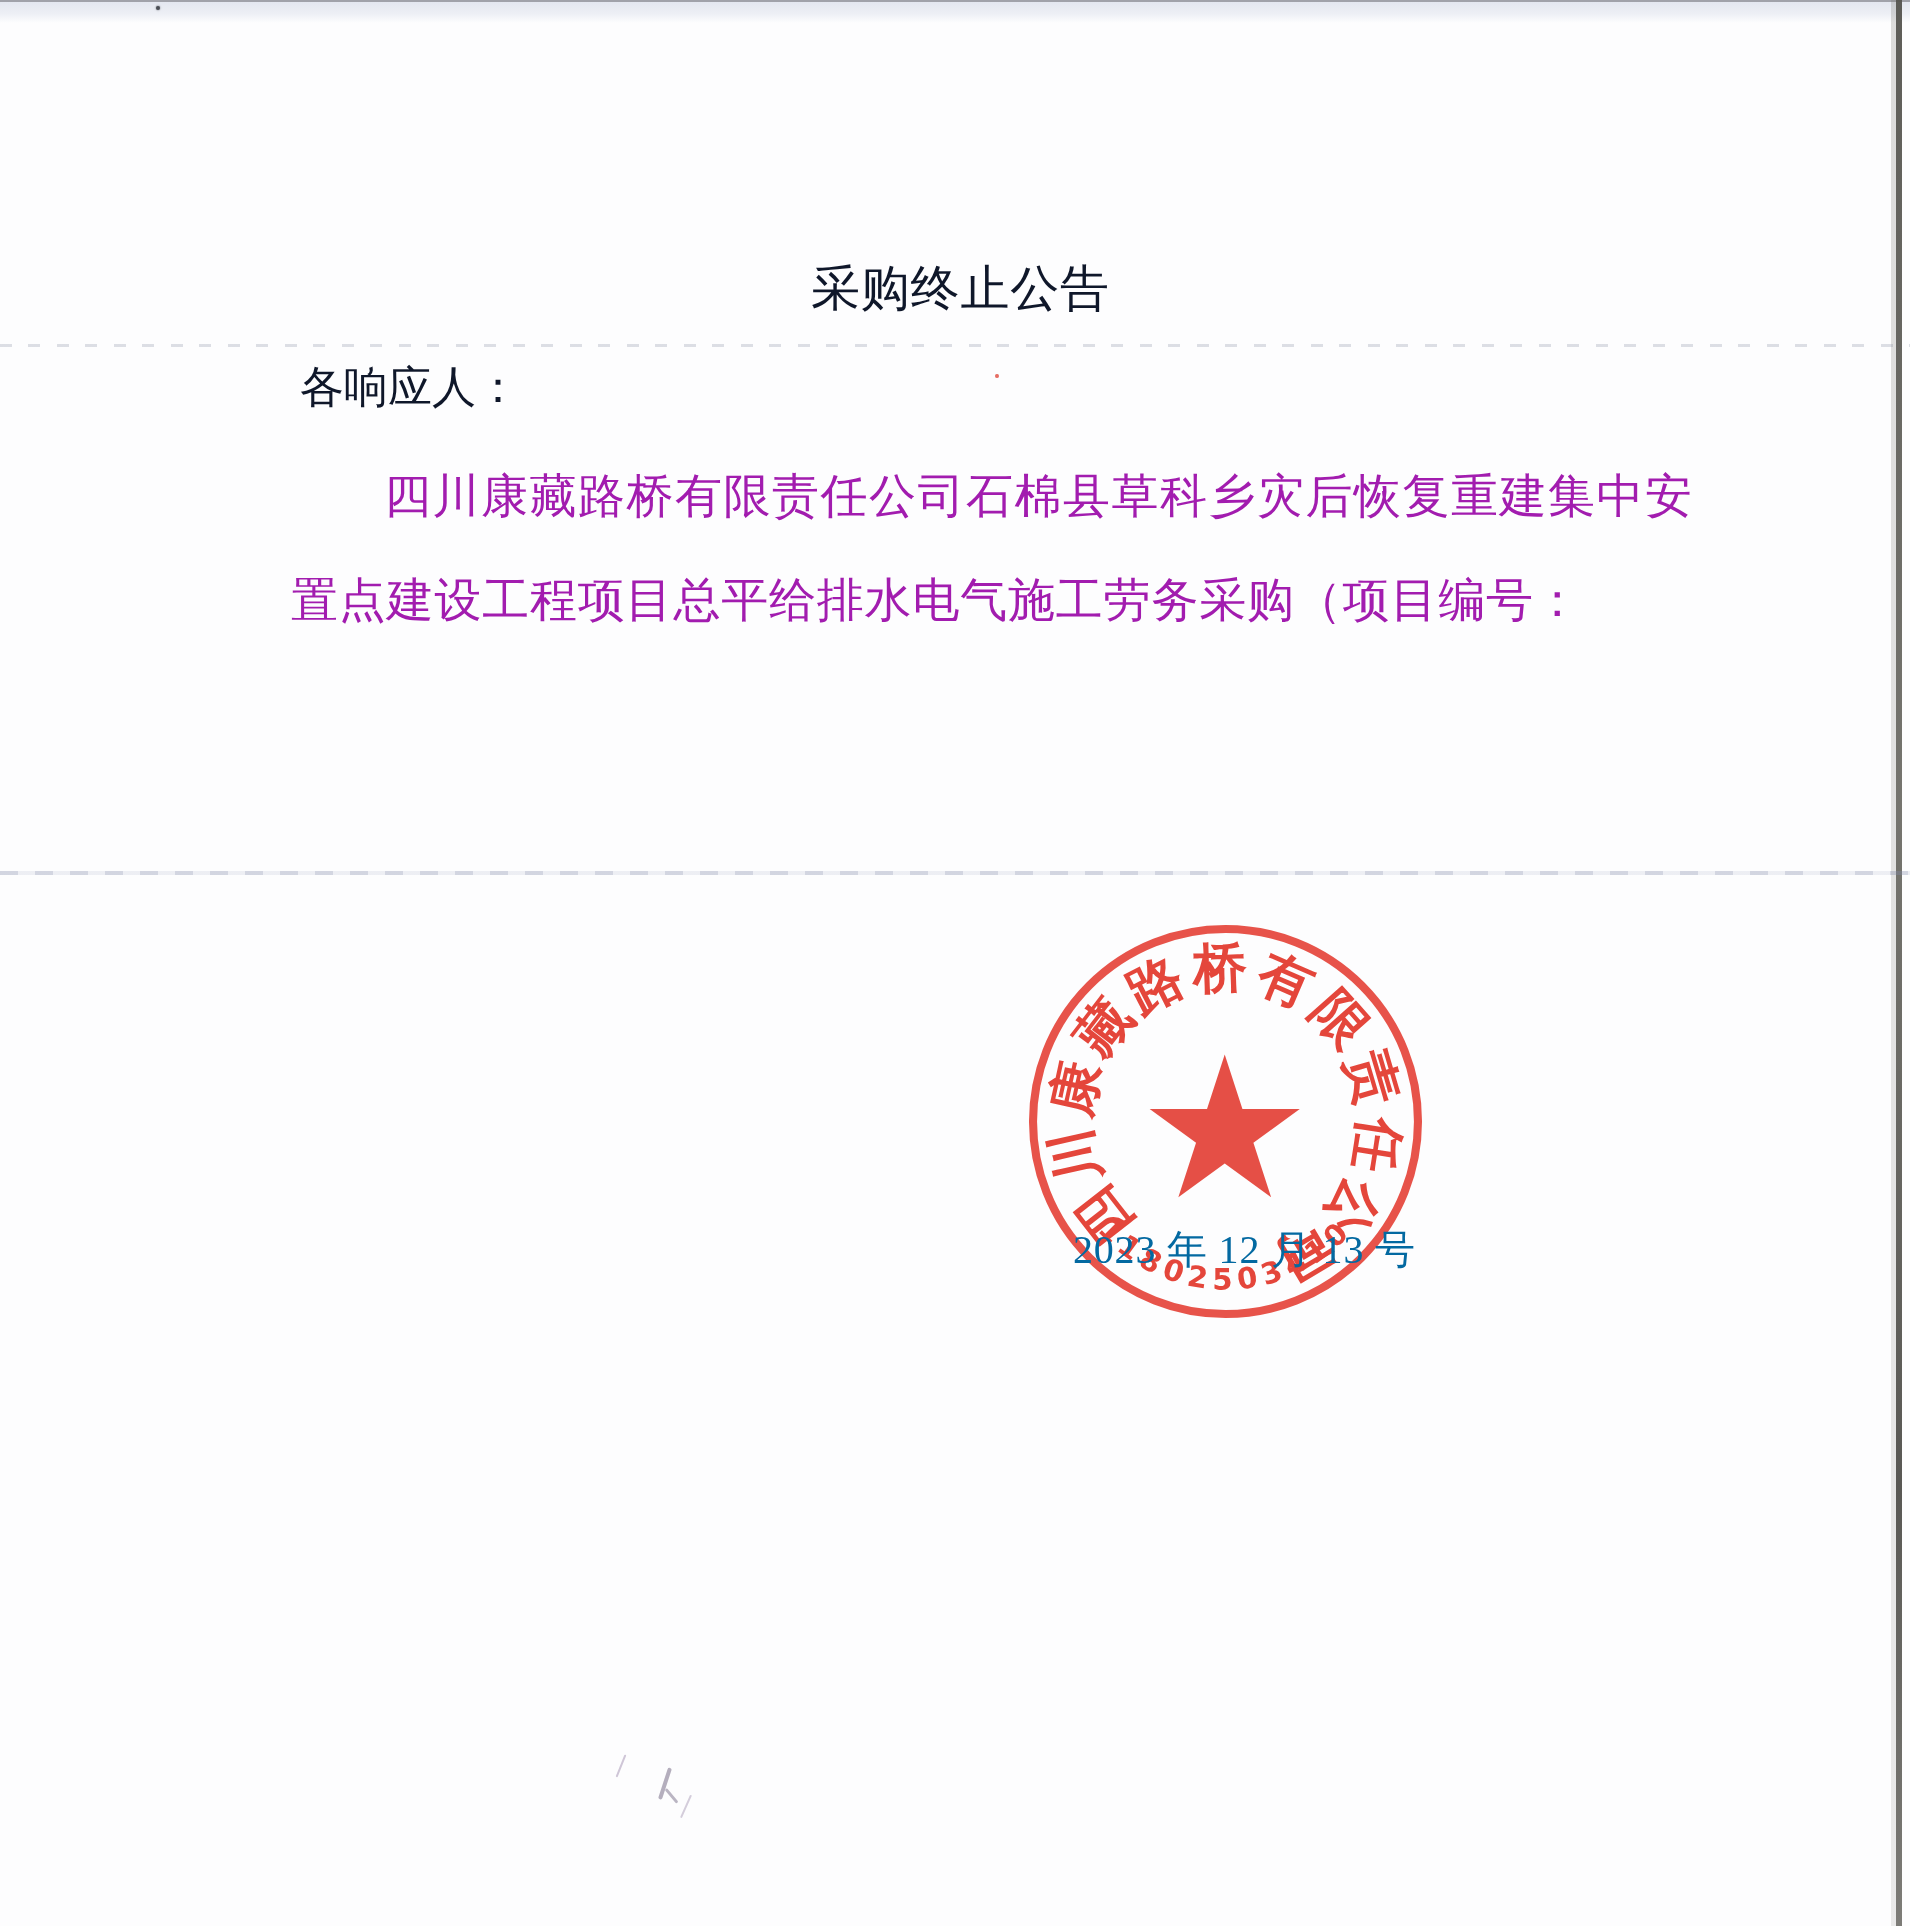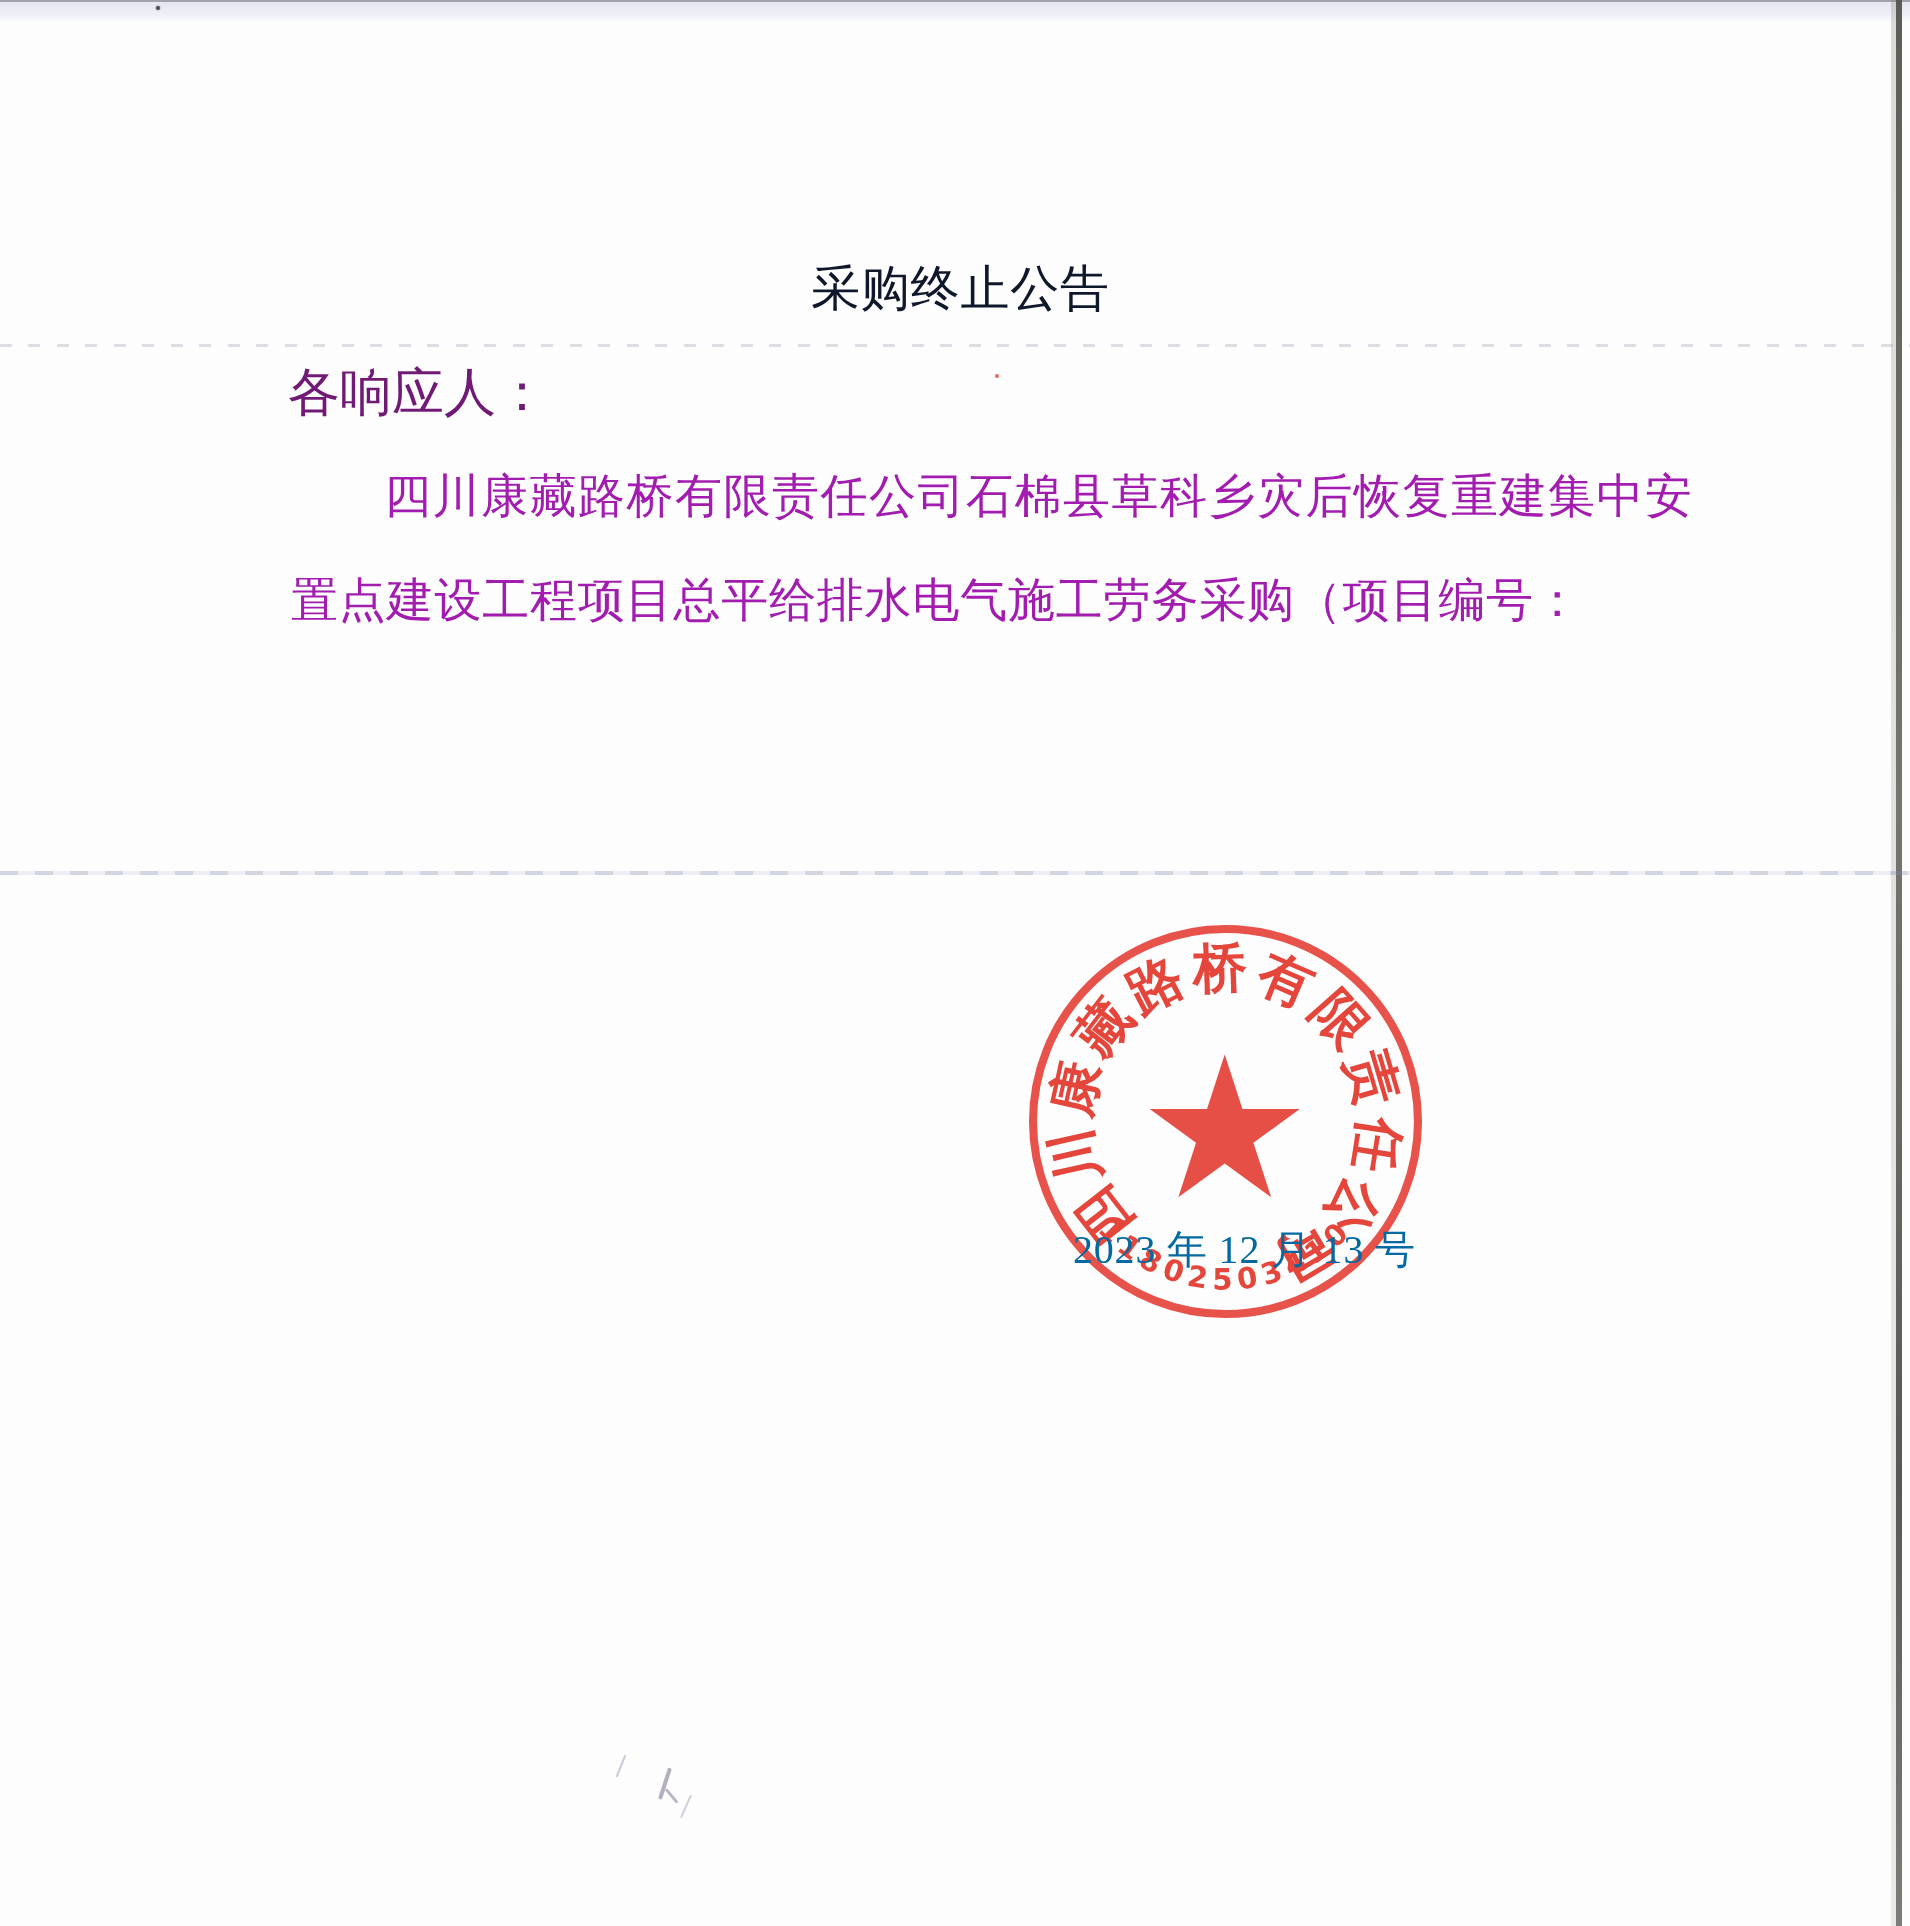--- a/index.html
+++ b/index.html
@@ -6,21 +6,21 @@
   .page{
     position:relative;
     width:1911px;height:2702px;
     background:#fdfdfe;
     overflow:hidden;
     font-family:"Liberation Serif","DejaVu Serif",serif;
     color:#2e2b2b;
   }
   .abs{position:absolute;white-space:nowrap;}
   .doc-title{font-size:49px;letter-spacing:0.8px;color:#0f172a;}
-  .salutation{font-size:52px;color:#701a75;}
+  .salutation{font-size:44px;color:#0f172a;margin-left:12px;}
   .body-line{font-size:47px;color:#a21caf;}
   .ls1{letter-spacing:1.5px;}
   .ls2{letter-spacing:0.8px;}
   .buyer-line{font-size:42px;color:#2c2929;}
   .date-line{font-size:40px;letter-spacing:0.8px;color:#0369a1;}
 
   
   .top-edge-line{left:0;top:0;width:1911px;height:2.3px;background:#81838d;opacity:.75;}
   .top-band{left:0;top:1.5px;width:1911px;height:21px;
     background:linear-gradient(180deg,#e4e7f0 0%,#edeff5 55%,rgba(255,255,255,0) 100%);}

